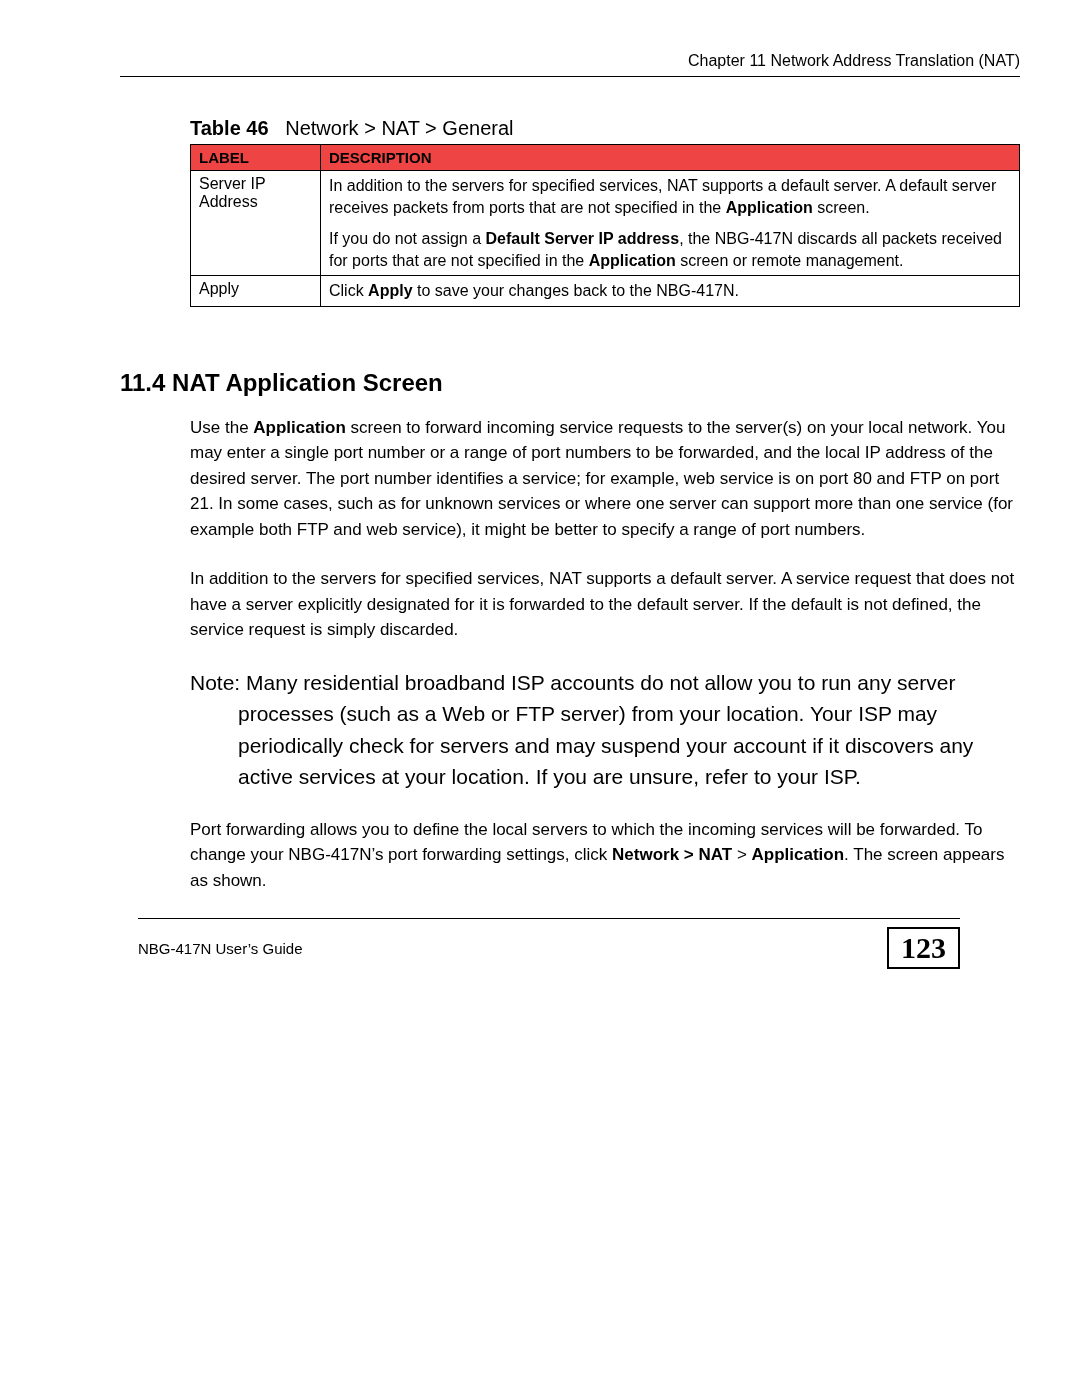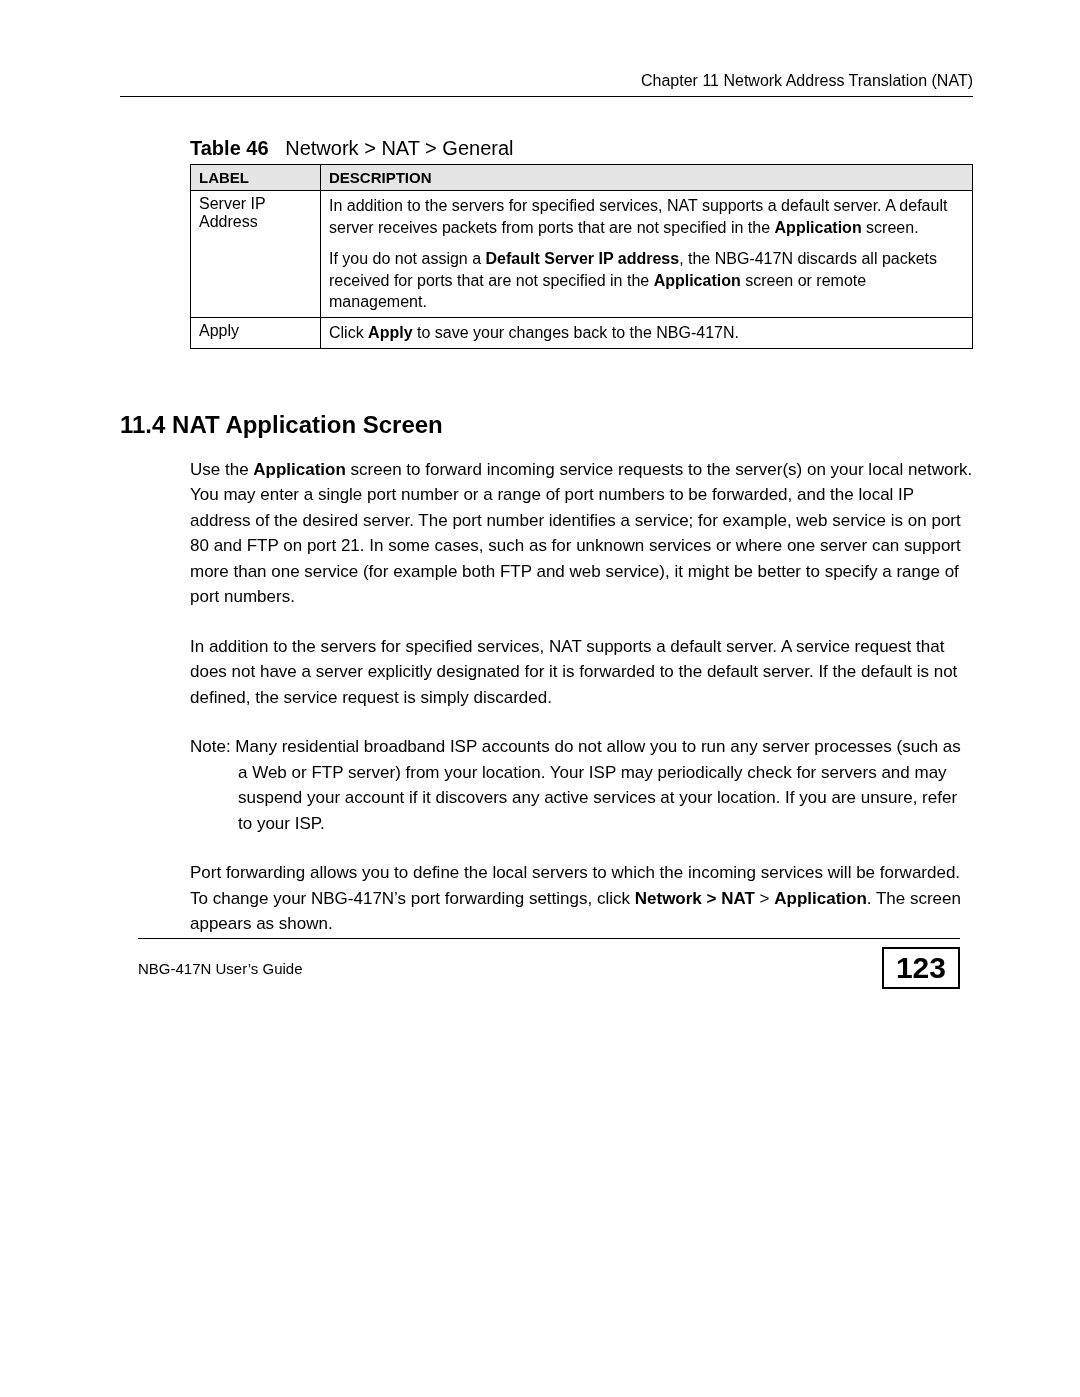--- a/index.html
+++ b/index.html
@@ -2,22 +2,21 @@
 <html><head>
 <meta charset="utf-8">
 <style>
   * { box-sizing: border-box; }
   html, body {
     margin: 0; padding: 0; background: #fff; color: #000;
     font-family: Verdana, Geneva, sans-serif;
   }
   .page {
     width: 1080px; height: 1009px; position: relative;
-    padding: 40px 107px 0 120px;
-    margin-top: 20px;
+    padding: 40px 60px 0 120px;
   }
   .chapter-line {
     text-align: right;
     font-size: 16px;
     margin-top: 12px;
     margin-bottom: 6px;
     font-family: Arial, Helvetica, sans-serif;
   }
   .top-rule {
     border: none; border-top: 1.5px solid #000;
@@ -34,21 +33,21 @@
     border-collapse: collapse; width: 100%;
     font-size: 16px;
   }
   table.defs th, table.defs td {
     border: 1px solid #000;
     padding: 4px 8px;
     vertical-align: top;
     text-align: left;
   }
   table.defs thead th {
-    background: #e5e5e5;
+    background: #ef4444;
     font-family: Arial, Helvetica, sans-serif;
     font-weight: 700;
     font-size: 15px;
   }
   td.label-cell { width: 130px; text-align: center; }
   td.label-cell .lbl-line { display: block; }
   .desc-para { margin: 0 0 10px 0; line-height: 1.35; }
   .desc-para:last-child { margin-bottom: 0; }
   .desc-single { margin: 0; line-height: 1.35; }
   td.desc-cell { font-family: Verdana, Geneva, sans-serif; }
@@ -59,41 +58,41 @@
     font-size: 24px;
     margin: 62px 0 18px 0;
   }
   .body-block { margin-left: 70px; font-size: 17px; }
   .body-block p {
     margin: 0 0 24px 0; line-height: 1.5;
     font-family: Verdana, Geneva, sans-serif;
   }
   .note-block {
     font-family: Arial, Helvetica, sans-serif;
-    font-size: 17px;
+    font-size: 21px;
     line-height: 1.45;
     margin: 0 0 22px 0;
     padding-left: 48px; text-indent: -48px;
   }
 
   .footer {
     position: absolute; left: 138px; right: 120px; bottom: 40px;
   }
   .footer-rule {
     border: none; border-top: 1.5px solid #000; margin: 0 0 8px 0;
   }
   .footer-row {
     display: flex; justify-content: space-between; align-items: center;
   }
   .footer-left {
     font-size: 15px;
     font-family: Arial, Helvetica, sans-serif;
   }
   .footer-right {
-    font-family: Liberation Sans, sans-serif;
+    font-family: Liberation Serif, serif;
     font-weight: 700; font-size: 30px;
     border: 2px solid #000;
     padding: 2px 12px;
   }
   b { font-weight: 700; }
 </style>
 </head>
 <body>
 
 <div class="page">

